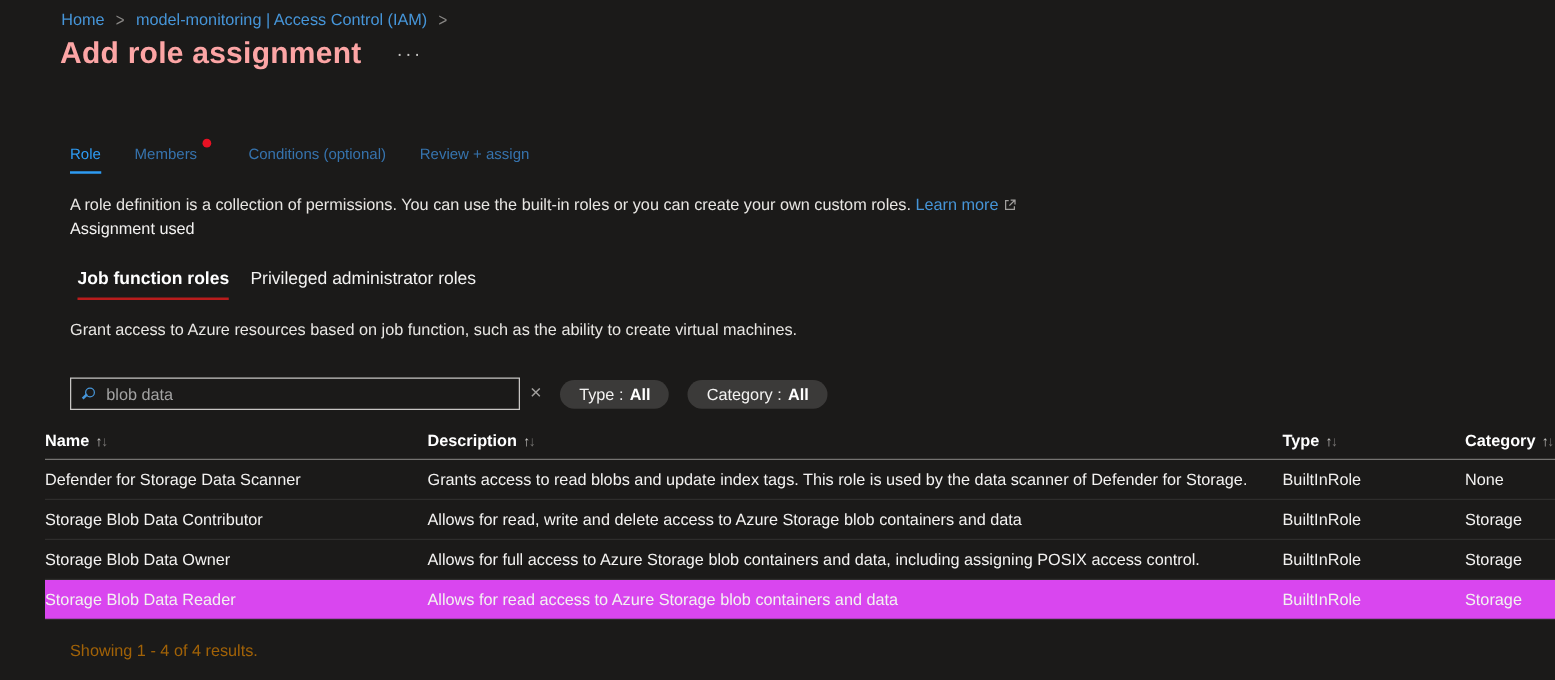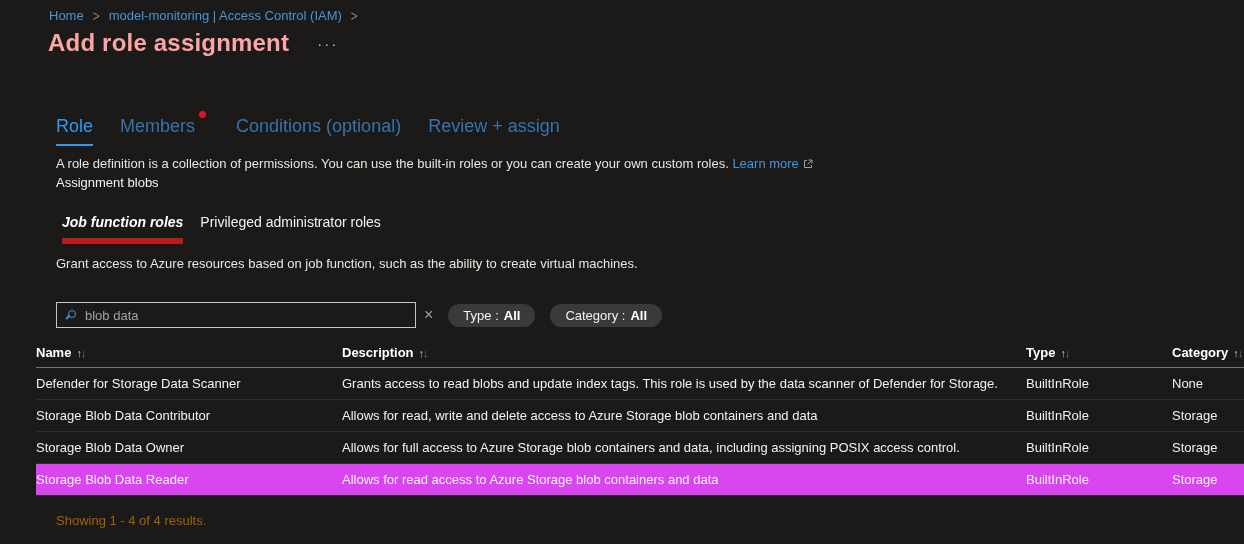--- a/index.html
+++ b/index.html
@@ -10,36 +10,36 @@
   .breadcrumb{position:absolute;top:8px;left:13px;display:flex;align-items:center;gap:9px;}
   .crumb{color:#4695d8;cursor:pointer;text-decoration:none;}
   .crumb-sep{color:#8a8886;font-size:12px;transform:scaleY(1.2);}
 
   
   .title-row{position:absolute;top:29px;left:12px;display:flex;align-items:center;}
   .page-title{font-size:24px;font-weight:700;color:#fca5a5;letter-spacing:.2px;}
   .more-btn{margin-left:28px;color:#c8c6c4;font-size:15px;letter-spacing:2px;cursor:pointer;line-height:1;}
 
   
-  .tabs{position:absolute;top:116px;left:20px;display:flex;gap:27px;font-size:18px;}
+  .tabs{position:absolute;top:116px;left:20px;display:flex;gap:27px;font-size:12px;}
   .tab{position:relative;color:#3673ad;padding-bottom:7px;cursor:pointer;}
   .tab.active{color:#2e9bf2;border-bottom:2px solid #2e9bf2;}
   .tab.conditions{margin-left:14px;}
   .badge-dot{position:absolute;top:-5px;right:-11px;width:7px;height:7px;border-radius:50%;background:#e81123;}
 
   
   .intro{position:absolute;top:156px;left:20px;color:#e8e6e3;white-space:nowrap;}
   .link{color:#4695d8;cursor:pointer;}
   .ext-icon{margin-left:4px;vertical-align:-1px;}
   .assignment-label{position:absolute;top:175px;left:20px;color:#f3f2f1;}
 
   
   .subtabs{position:absolute;top:214px;left:26px;display:flex;gap:17px;font-size:14px;}
   .subtab{padding-bottom:8px;color:#f3f2f1;cursor:pointer;}
-  .subtab.active{font-weight:700;color:#ffffff;border-bottom:6px solid #b91c1c;font-style:italic;}
+  .subtab.active{font-weight:700;color:#ffffff;border-bottom:2px solid #b91c1c;}
 
   .grant-text{position:absolute;top:256px;left:20px;color:#e8e6e3;}
 
   
   .search-row{position:absolute;top:302px;left:20px;display:flex;align-items:center;}
   .search-box{display:flex;align-items:center;width:360px;height:26px;box-sizing:border-box;
               border:1px solid #c8c6c4;background:transparent;padding:0 8px;gap:8px;}
   .search-icon{position:relative;width:12px;height:13px;flex:0 0 auto;}
   .search-icon::before{content:"";position:absolute;top:1px;right:1px;width:6px;height:6px;
               border:1.5px solid #4695d8;border-radius:50%;}
@@ -92,21 +92,21 @@
     <span class="tab">Review + assign</span>
   </div>
 
   <div class="intro">
     <span>A role definition is a collection of permissions. You can use the built-in roles or you can create your own custom roles.</span>
     <span class="link"><span>Learn more</span><svg class="ext-icon" width="10" height="10" viewBox="0 0 10 10">
           <path d="M4 1.5 H1.5 V8.5 H8.5 V6" fill="none" stroke="#a19f9d" stroke-width="1"></path>
           <path d="M4.5 5.5 L9 1 M5.5 1 H9 V4.5" fill="none" stroke="#a19f9d" stroke-width="1"></path>
         </svg></span>
   </div>
-  <div class="assignment-label">Assignment blobs</div>
+  <div class="assignment-label">Assignment used</div>
 
   <div class="subtabs">
     <span class="subtab active">Job function roles</span>
     <span class="subtab">Privileged administrator roles</span>
   </div>
 
   <div class="grant-text">Grant access to Azure resources based on job function, such as the ability to create virtual machines.</div>
 
   <div class="search-row">
     <div class="search-box">

